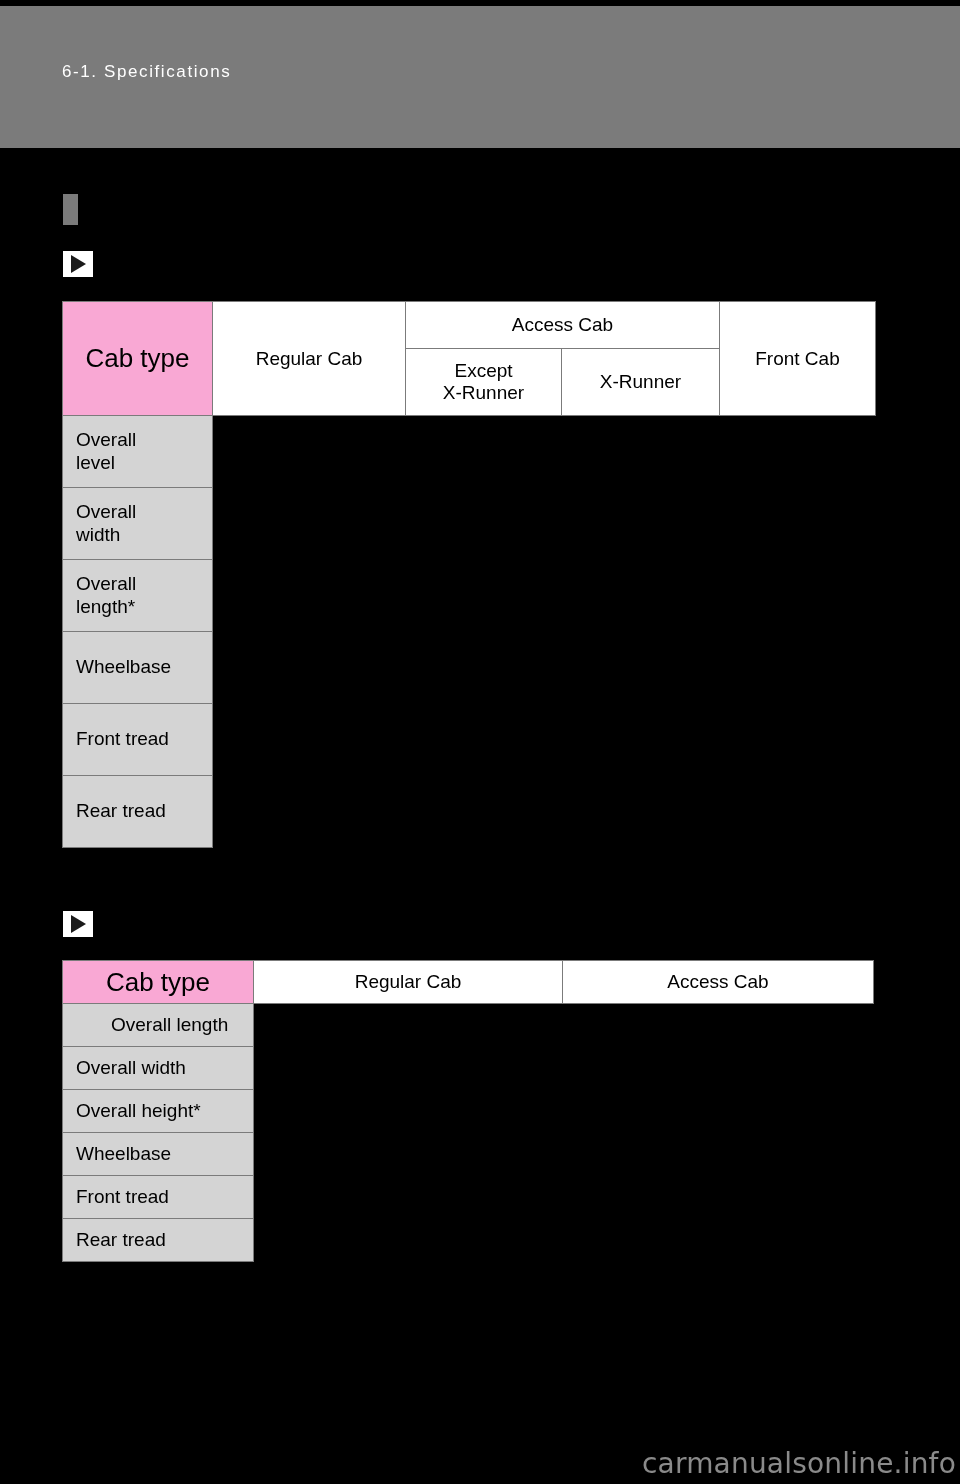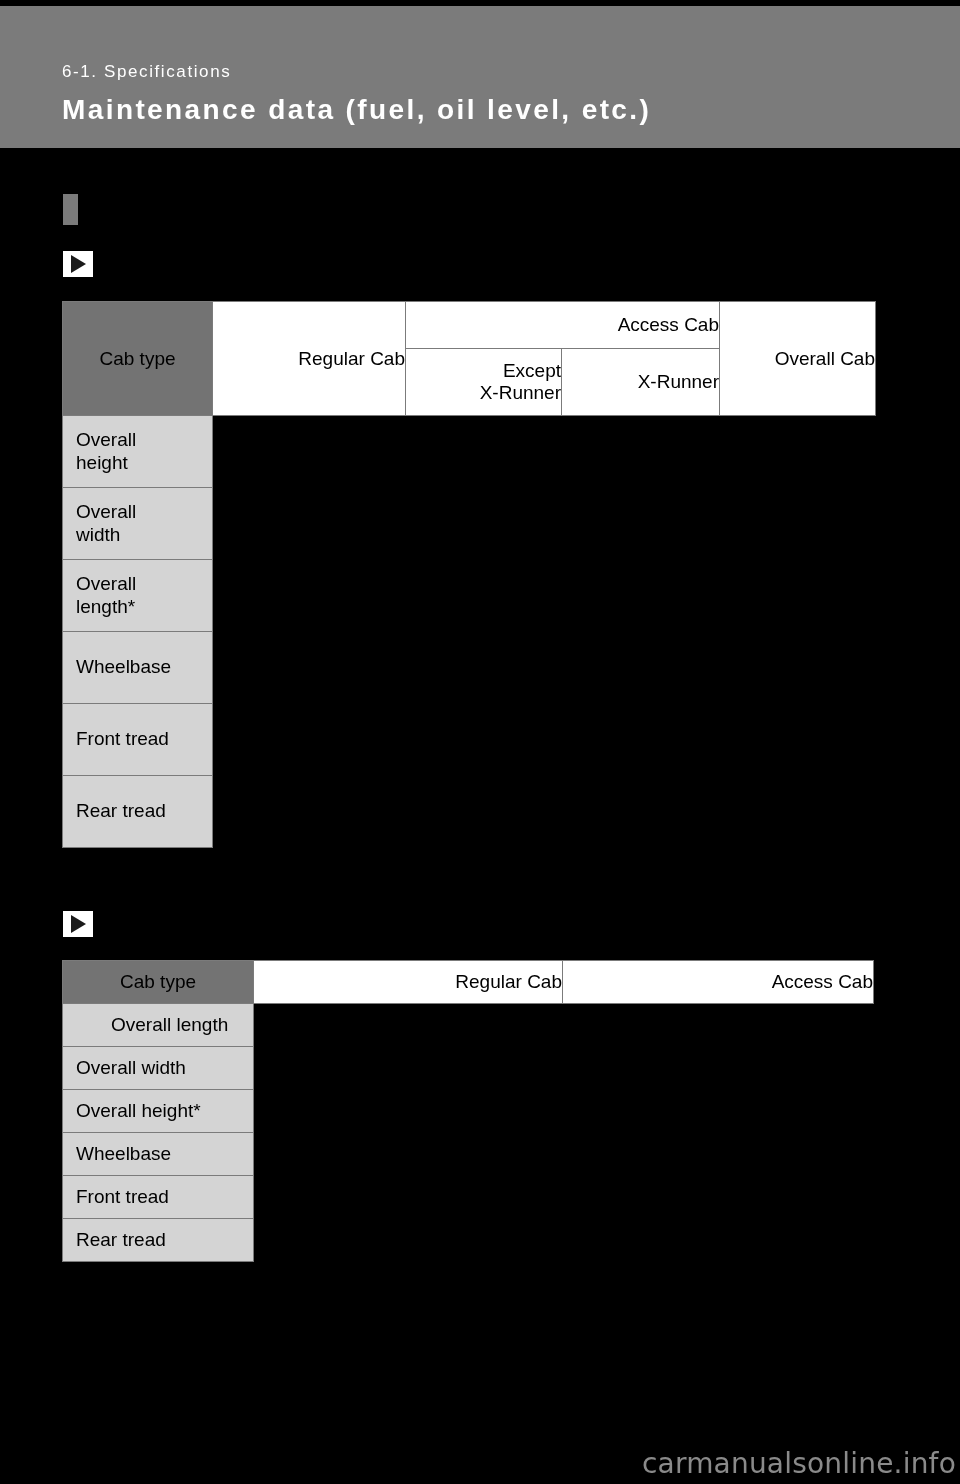--- a/index.html
+++ b/index.html
@@ -87,34 +87,34 @@
   }
   .spec-table td {
     border: 1px solid #7b7b7b;
     padding: 0;
     vertical-align: middle;
     color: #000000;
     font-size: 19px;
   }
   .spec-table td.hdr {
     background: #ffffff;
-    text-align: right;
+    text-align: center;
     font-size: 19px;
   }
   .spec-table td.lbl {
     background: #d4d4d4;
     text-align: left;
     padding-left: 13px;
     font-size: 19px;
     line-height: 1.18;
   }
   .spec-table td.lbl-center {
-    background: #737373;
+    background: #f9a8d4;
     text-align: center;
-    font-size: 19px;
+    font-size: 26px;
   }
   .spec-table td.val {
     background: #000000;
     border-color: #000000;
     color: #000000;
   }
 
   
   #table-dimensions-in { left: 62px; top: 301px; }
   #table-dimensions-in td.hdr,
@@ -134,47 +134,46 @@
     letter-spacing: 0.2px;
     font-family: "DejaVu Sans", sans-serif;
     white-space: nowrap;
   }
 </style>
 </head>
 <body>
 
 <div class="page-header">
   <div class="breadcrumb">6-1. Specifications</div>
-  <div class="page-title">Maintenance data (fuel, oil level, etc.)</div>
 </div>
 
 <div class="section-block"></div>
 <div class="arrow-marker arrow-1"></div>
 <div class="arrow-marker arrow-2"></div>
 
 <table class="spec-table" id="table-dimensions-in">
   <tbody>
     <tr>
       <td class="lbl-center" rowspan="2" style="width:149px;height:112px;">Cab type</td>
       <td class="hdr" rowspan="2" style="width:192px;">Regular Cab</td>
       <td class="hdr" colspan="2" style="height:46px;">Access Cab</td>
-      <td class="hdr" rowspan="2" style="width:155px;">Overall Cab</td>
+      <td class="hdr" rowspan="2" style="width:155px;">Front Cab</td>
     </tr>
     <tr>
       <td class="hdr" style="width:155px;height:66px;line-height:1.15;">
         <span>Except</span><br>
         <span>X-Runner</span>
       </td>
       <td class="hdr" style="width:157px;">X-Runner</td>
     </tr>
 
     <tr>
       <td class="lbl" style="height:71px;">
         <span>Overall</span><br>
-        <span>height</span>
+        <span>level</span>
       </td>
       <td class="val"></td>
       <td class="val"></td>
       <td class="val"></td>
       <td class="val"></td>
     </tr>
 
     <tr>
       <td class="lbl" style="height:71px;">
         <span>Overall</span><br>

